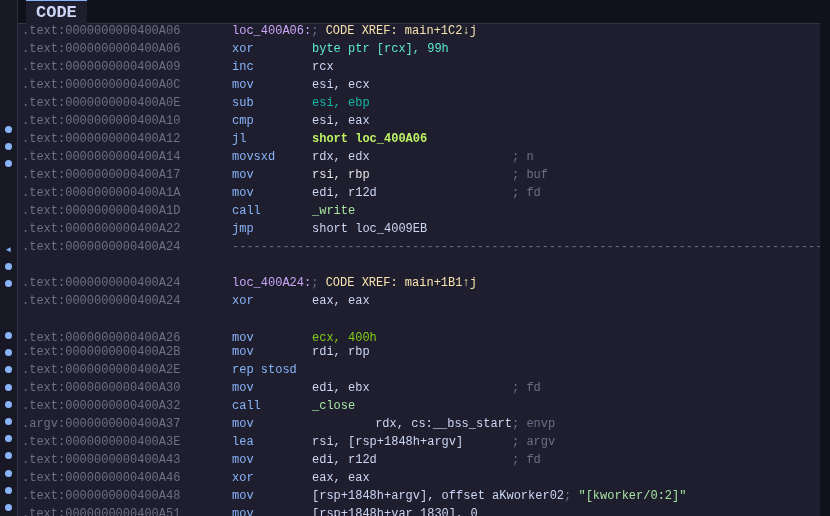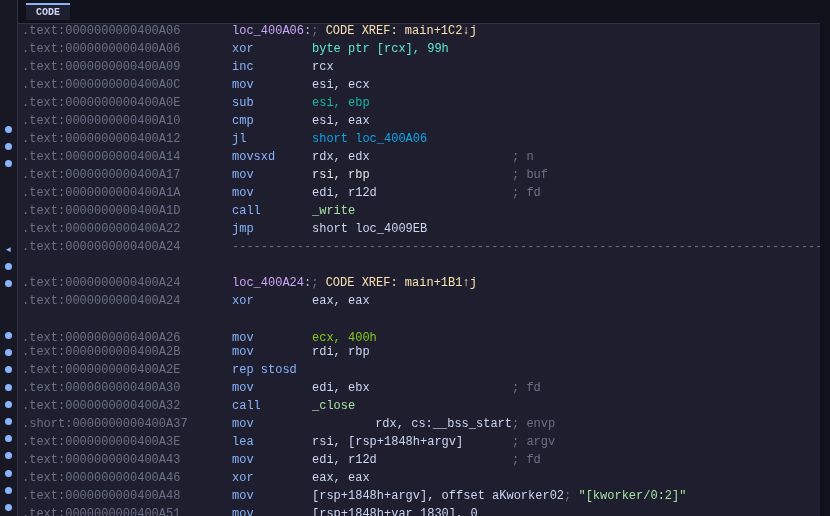--- a/index.html
+++ b/index.html
@@ -82,21 +82,21 @@
       color: #cba6f7;
     }
     
     .header-bar {
       background: #11111b;
       height: 24px;
       display: flex;
       align-items: center;
       padding: 0 8px;
       border-bottom: 1px solid #313244;
-      font-size: 10px;
+      font-size: 17px;
       color: #585b70;
     }
     .header-bar .tab-active {
       color: #cdd6f4;
       background: #1e1e2e;
       padding: 2px 10px;
       border-top: 2px solid #89b4fa;
       font-weight: bold;
     }
     .scrollbar-area {
@@ -176,21 +176,21 @@
           <span style="color: #14b8a6; min-width: 200px; display: inline-block;">esi, ebp</span>
         </div>
         <div class="code-line">
           <span class="addr">.text:0000000000400A10</span>    
           <span class="mnemonic">cmp</span>
           <span style="color: rgb(205, 214, 244); min-width: 200px; display: inline-block;">esi, eax</span>
         </div>
         <div class="code-line">
           <span class="addr">.text:0000000000400A12</span>    
           <span class="mnemonic">jl</span>
-          <span style="color: #0ea5e9; min-width: 200px; display: inline-block;">short loc_400A06</span>
+          <span style="color: #bef264; min-width: 200px; display: inline-block; font-weight: bold;">short loc_400A06</span>
         </div>
         <div class="code-line">
           <span class="addr">.text:0000000000400A14</span>    
           <span class="mnemonic">movsxd</span>
           <span style="color: rgb(205, 214, 244); min-width: 200px; display: inline-block;">rdx, edx</span>
           <span class="comment">; n</span>
         </div>
         <div class="code-line">
           <span class="addr">.text:0000000000400A17</span>    
           <span class="mnemonic">mov</span>
@@ -247,21 +247,21 @@
           <span class="mnemonic">mov</span>
           <span style="color: rgb(205, 214, 244); min-width: 200px; display: inline-block;">edi, ebx</span>
           <span class="comment">; fd</span>
         </div>
         <div class="code-line">
           <span class="addr">.text:0000000000400A32</span>    
           <span class="mnemonic" style="color: rgb(137, 180, 250);">call</span>
           <span style="color: rgb(166, 227, 161); min-width: 200px; display: inline-block;">_close</span>
         </div>
         <div class="code-line">
-          <span class="addr">.short:0000000000400A37</span>    
+          <span class="addr">.argv:0000000000400A37</span>    
           <span class="mnemonic">mov</span>
           <span style="color: rgb(205, 214, 244); min-width: 200px; display: inline-block; text-align: right;">rdx, cs:__bss_start</span>
           <span class="comment">; envp</span>
         </div>
         <div class="code-line">
           <span class="addr">.text:0000000000400A3E</span>    
           <span class="mnemonic">lea</span>
           <span style="color: rgb(205, 214, 244); min-width: 200px; display: inline-block;">rsi, [rsp+1848h+argv]</span>
           <span class="comment">; argv</span>
         </div>

